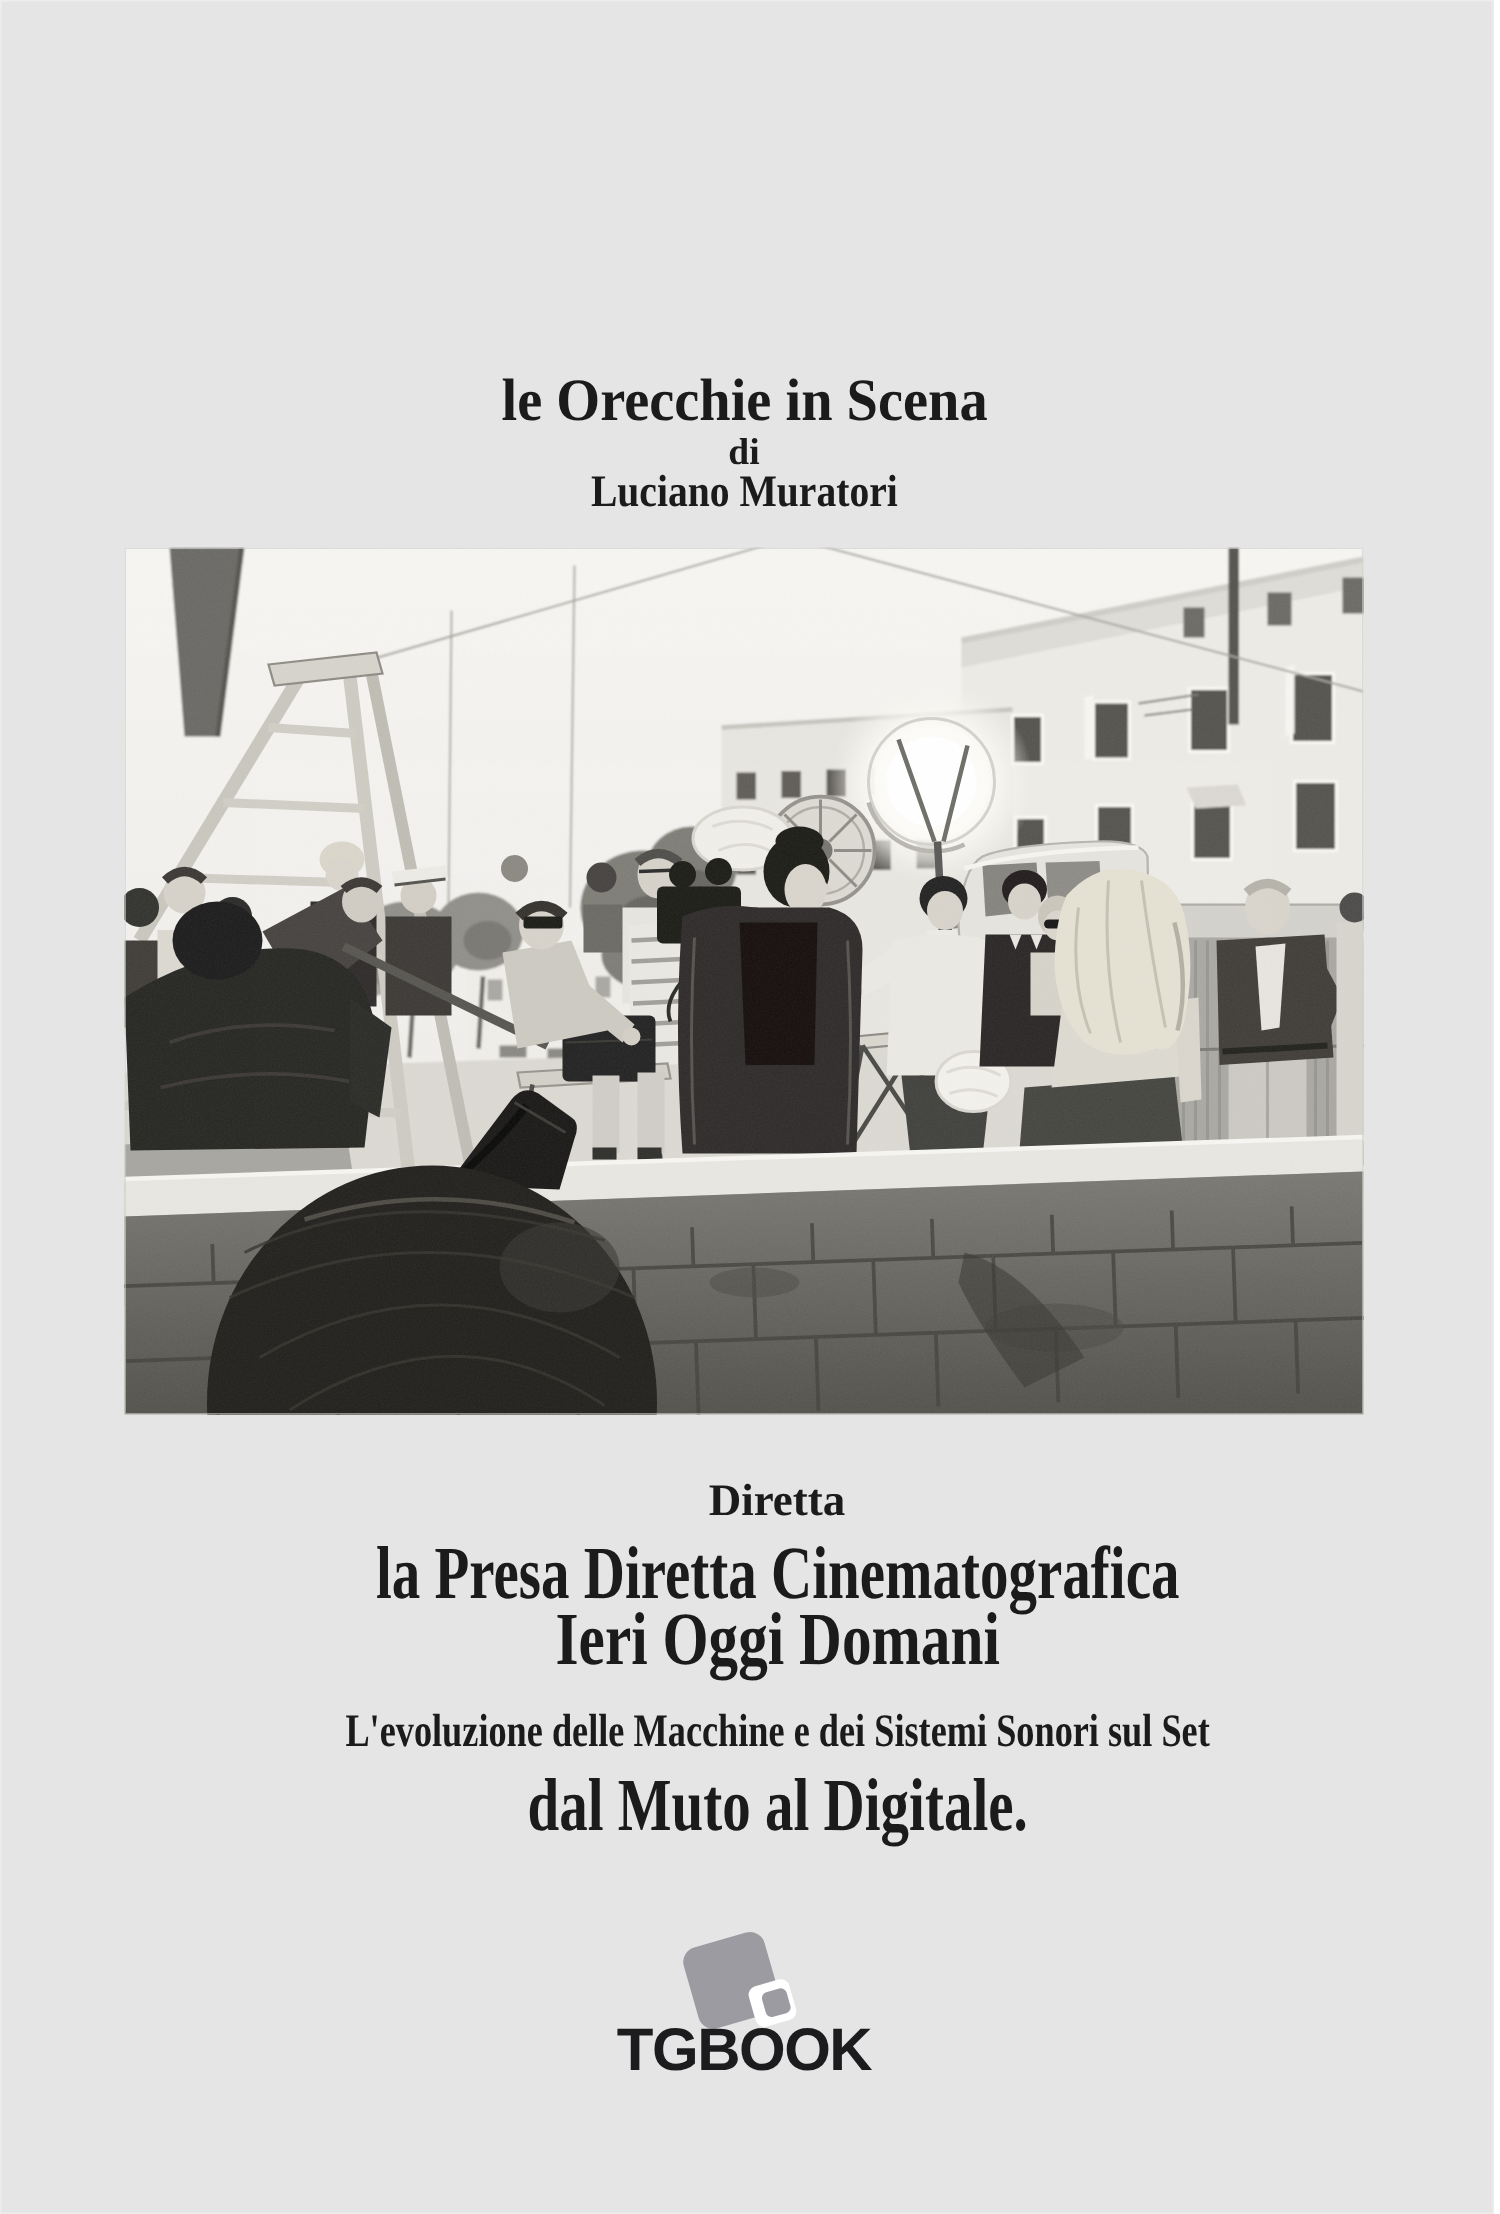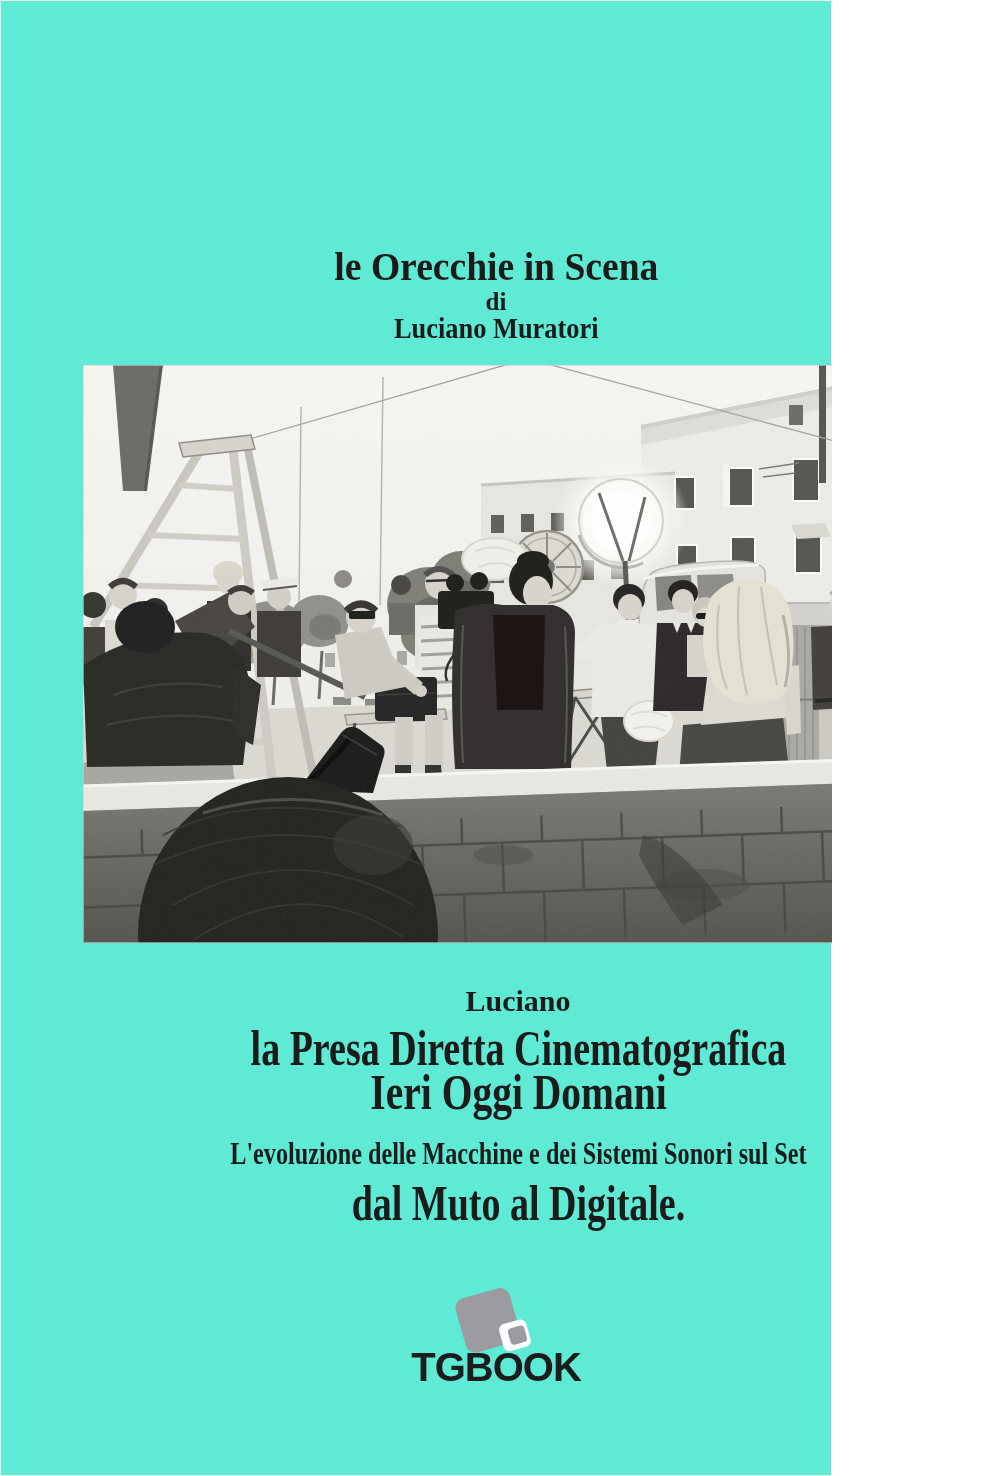--- a/index.html
+++ b/index.html
@@ -1,16 +1,16 @@
 <!DOCTYPE html>
 <html><head>
 <meta charset="utf-8">
 <style>
   html,body{margin:0;padding:0;background:#fff;}
-  .page{position:relative;width:832px;height:1476px;background:#5eead4;overflow:hidden;
+  .page{position:relative;width:996px;height:1476px;background:#e5e5e5;overflow:hidden;
         font-family:"Liberation Serif", serif;color:#1b1b1b;outline:1px solid #ededed;outline-offset:-1px;}
   .line{position:absolute;width:1000px;text-align:center;line-height:1;font-weight:bold;white-space:nowrap;}
   .line>span{display:inline-block;transform-origin:50% 50%;}
   .t1{top:247px;left:-4px;font-size:40px;}
   .t1>span{transform:scaleX(.94);}
   .t2{top:289px;left:-4px;font-size:25px;}
   .t3{top:313px;left:-4px;font-size:30px;}
   .t3>span{transform:scaleX(.88);}
   .s1{top:986px;left:18px;font-size:30px;}
   .s2{top:1023px;left:18px;font-size:50px;}
@@ -414,21 +414,21 @@
         <path d="M80,470 Q180,420 320,462 M70,500 Q200,440 340,500 M90,540 Q210,470 330,540 M110,575 Q220,505 320,572" stroke="#363430" stroke-width="2" fill="none" opacity="0.8"></path>
         <path d="M120,448 Q210,420 300,450" stroke="#4d4a44" stroke-width="3" fill="none"></path>
         <ellipse cx="290" cy="480" rx="40" ry="30" fill="#3a3833" opacity="0.6"></ellipse>
       </g>
 
       <rect x="0" y="0" width="826" height="578" filter="url(#noiseF)" opacity="0.15"></rect>
       <rect x="0.5" y="0.5" width="825" height="577" fill="none" stroke="#cfcfcd" opacity="0.6"></rect>
     </svg>
   </div>
 
-  <div class="line s1"><span>Luciano</span></div>
+  <div class="line s1"><span>Diretta</span></div>
   <div class="line s2"><span>la Presa Diretta Cinematografica</span></div>
   <div class="line s3"><span>Ieri Oggi Domani</span></div>
   <div class="line s4"><span>L'evoluzione delle Macchine e dei Sistemi Sonori sul Set</span></div>
   <div class="line s5"><span>dal Muto al Digitale.</span></div>
 
   <div class="logo-mark">
     <svg width="100" height="80" viewBox="0 0 100 80" xmlns="http://www.w3.org/2000/svg">
       <g transform="rotate(-16 50 40)">
         <rect x="14" y="10" width="56" height="56" rx="10" fill="#9b9ba1"></rect>
         <rect x="50" y="46" width="28" height="28" rx="6" fill="#ffffff"></rect>

